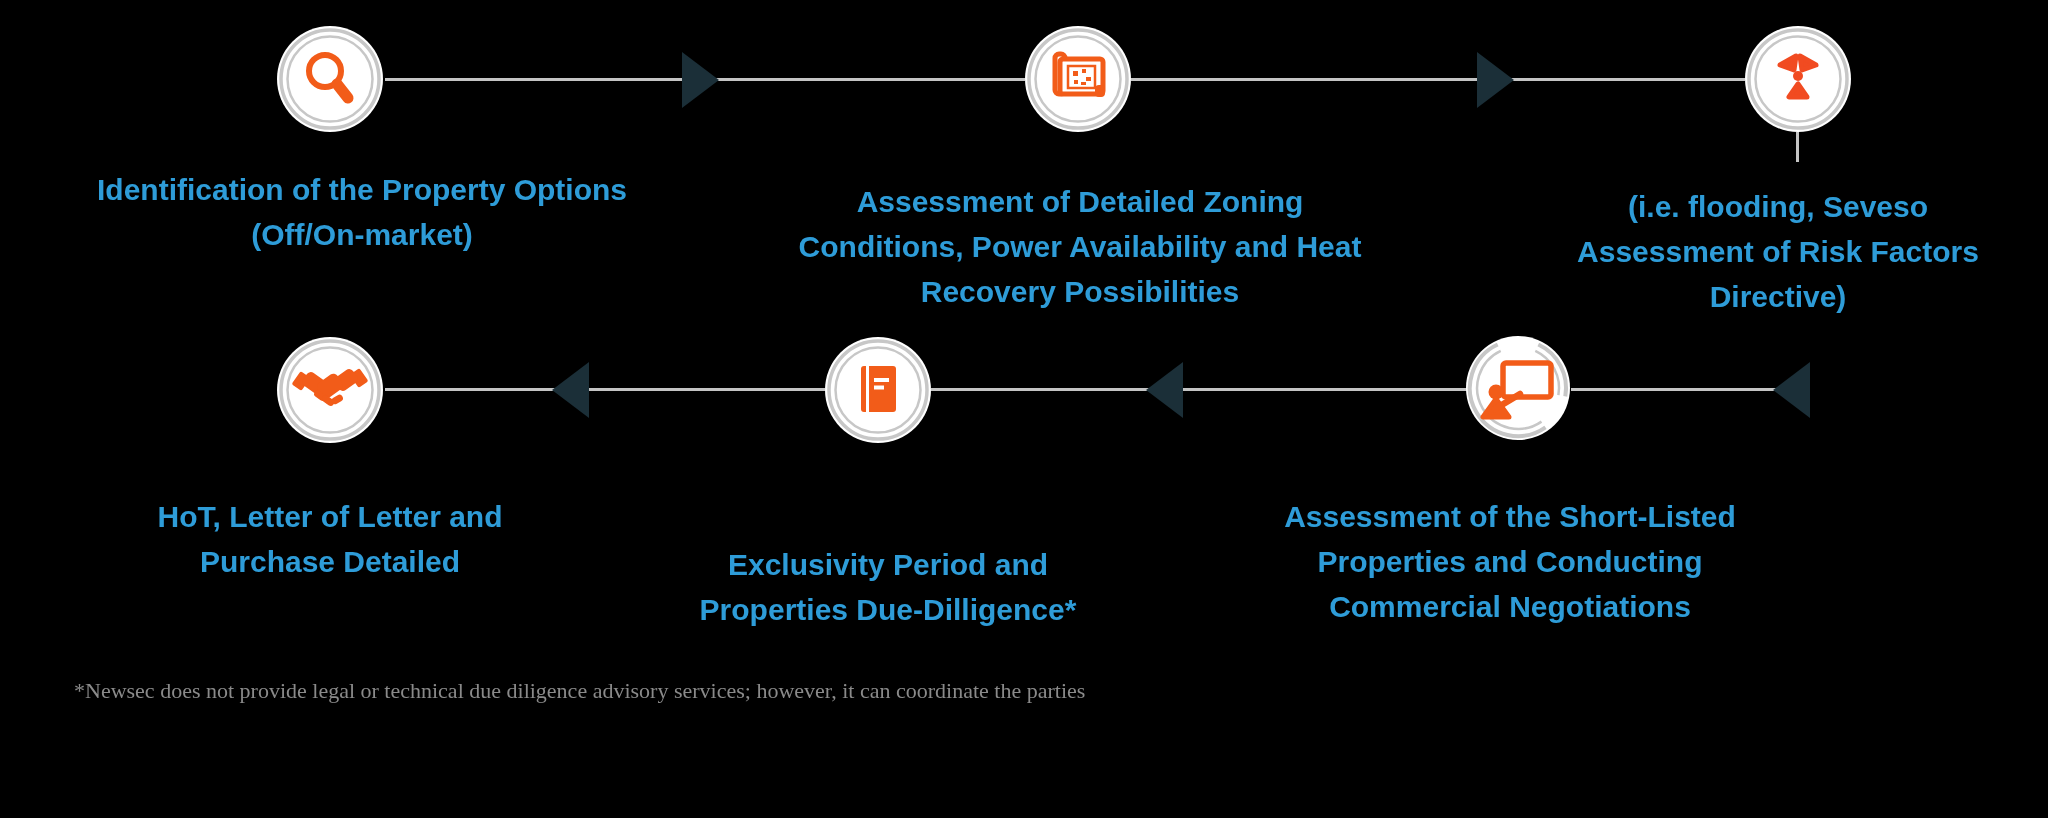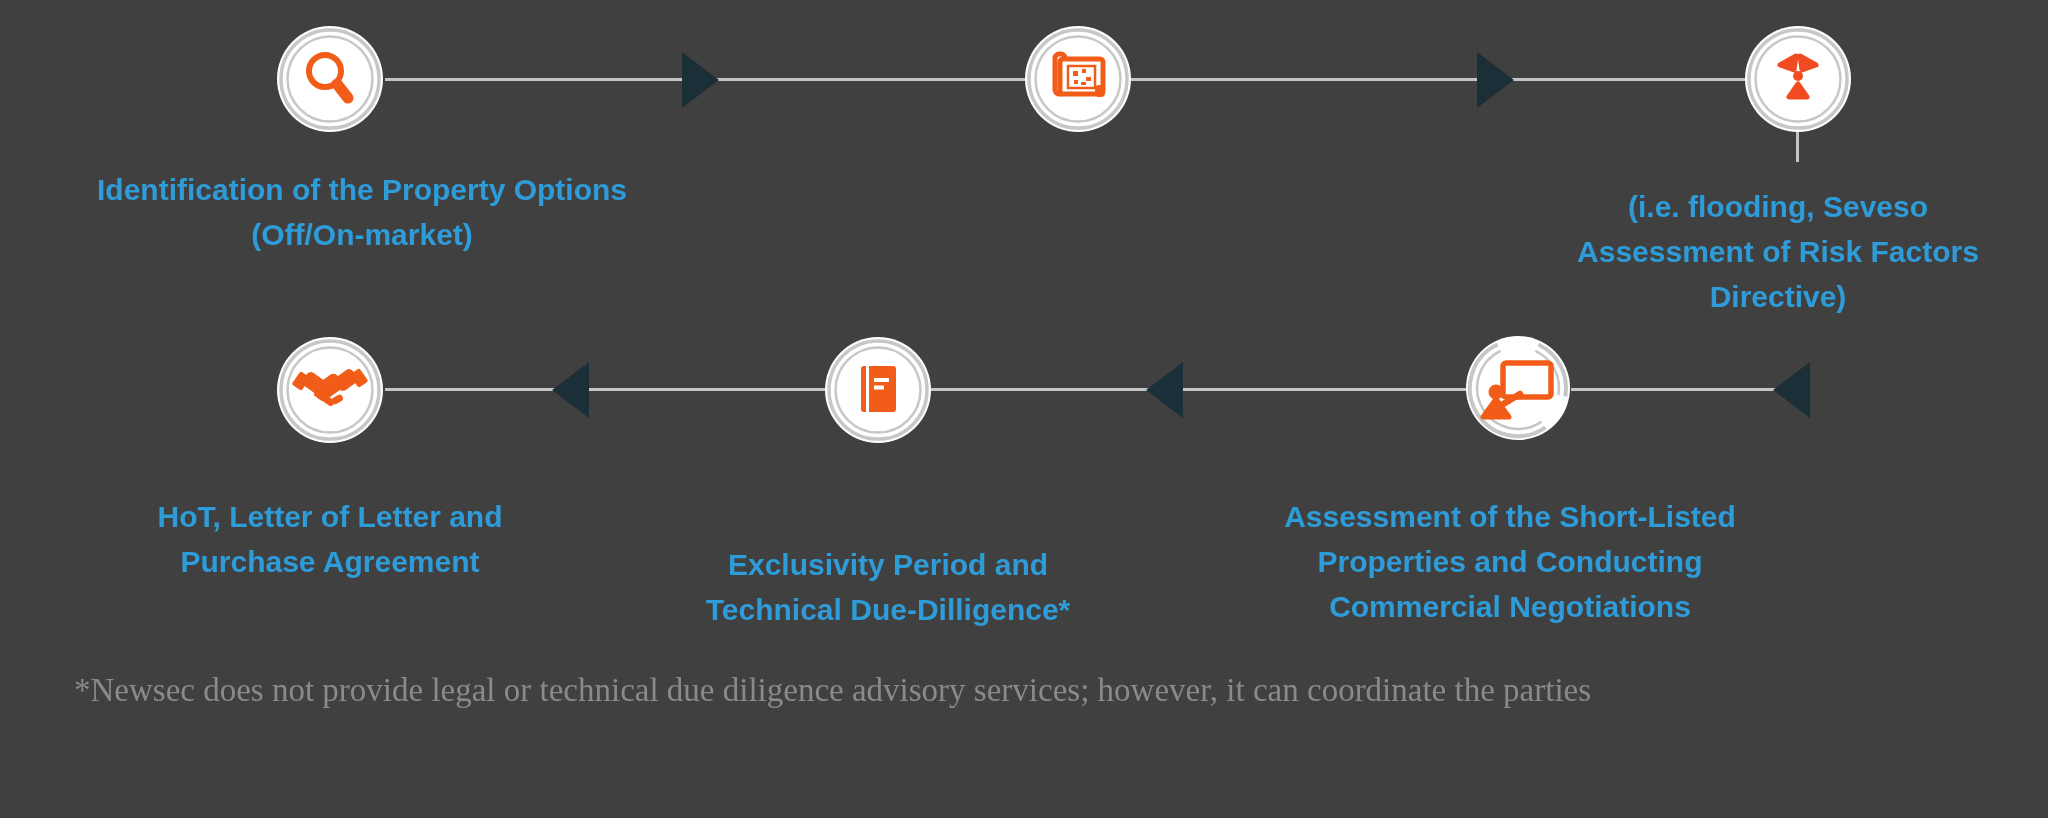--- a/index.html
+++ b/index.html
@@ -1,20 +1,20 @@
 <!DOCTYPE html>
 <html><head>
 <meta charset="utf-8">
 <style>
   html,body{margin:0;padding:0;background:#ffffff;}
   #canvas{
     position:relative;
     width:2048px;
     height:818px;
-    background:#404040;
+    background:#000000;
     overflow:hidden;
     font-family:"Liberation Sans", sans-serif;
   }
   .node{position:absolute;width:110px;height:110px;}
   .node svg{display:block;}
   .connector{
     position:absolute;
     height:3px;
     background:#c4c4c4;
   }
@@ -46,21 +46,21 @@
     line-height:45px;
   }
   .step-label div{white-space:nowrap;}
   .footnote{
     position:absolute;
     left:74px;
     top:666px;
     width:1930px;
     color:#8a8a8a;
     font-family:"Liberation Serif", serif;
-    font-size:33px;
+    font-size:22px;
     line-height:49px;
   }
 </style>
 </head>
 <body>
 
 <div id="canvas">
 
   <div class="connector" style="left:385px;top:78px;width:640px;"></div>
   <div class="connector" style="left:1131px;top:78px;width:614px;"></div>
@@ -161,35 +161,40 @@
       <path d="M 20 84 L 46 84 L 33 66 Z" fill="#f25c19" stroke="#f25c19" stroke-width="5" stroke-linejoin="round"></path>
       <line x1="32" y1="76" x2="57" y2="61" stroke="#f25c19" stroke-width="6.5" stroke-linecap="round"></line>
     </svg>
   </div>
 
   <div class="step-label" style="left:62px;top:167px;width:600px;">
     <div>Identification of the Property Options</div>
     <div>(Off/On-market)</div>
   </div>
 
+  <div class="step-label" style="left:770px;top:179px;width:620px;">
+    <div>Assessment of Detailed Zoning</div>
+    <div>Conditions, Power Availability and Heat</div>
+    <div>Recovery Possibilities</div>
+  </div>
 
   <div class="step-label" style="left:1508px;top:184px;width:540px;">
     <div>(i.e. flooding, Seveso</div>
     <div>Assessment of Risk Factors</div>
     <div>Directive)</div>
   </div>
 
   <div class="step-label" style="left:60px;top:494px;width:540px;">
     <div>HoT, Letter of Letter and</div>
-    <div>Purchase Agreement</div>
+    <div>Purchase Detailed</div>
   </div>
 
   <div class="step-label" style="left:608px;top:494px;width:560px;margin-top:48px;">
     <div>Exclusivity Period and</div>
-    <div>Technical Due-Dilligence*</div>
+    <div>Properties Due-Dilligence*</div>
   </div>
 
   <div class="step-label" style="left:1210px;top:494px;width:600px;">
     <div>Assessment of the Short-Listed</div>
     <div>Properties and Conducting</div>
     <div>Commercial Negotiations</div>
   </div>
 
   <div class="footnote">
     <div>*Newsec does not provide legal or technical due diligence advisory services; however, it can coordinate the parties</div>

